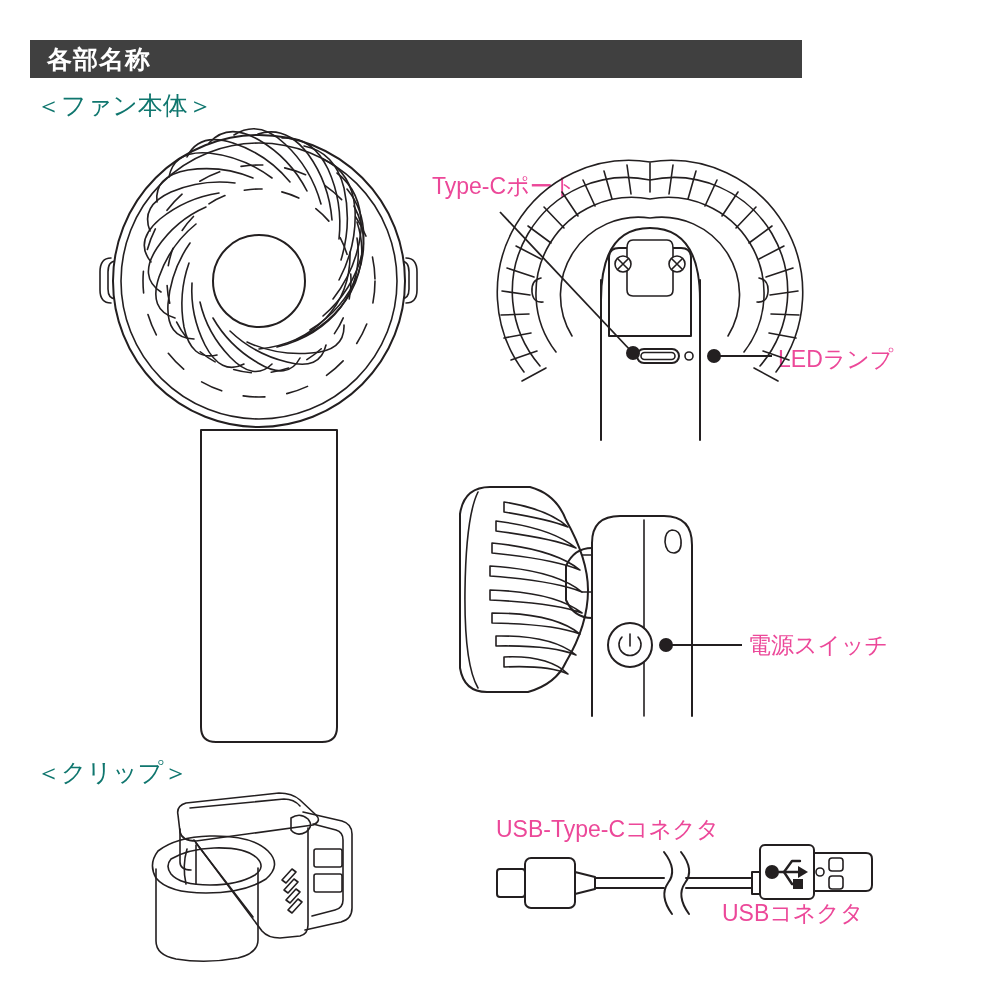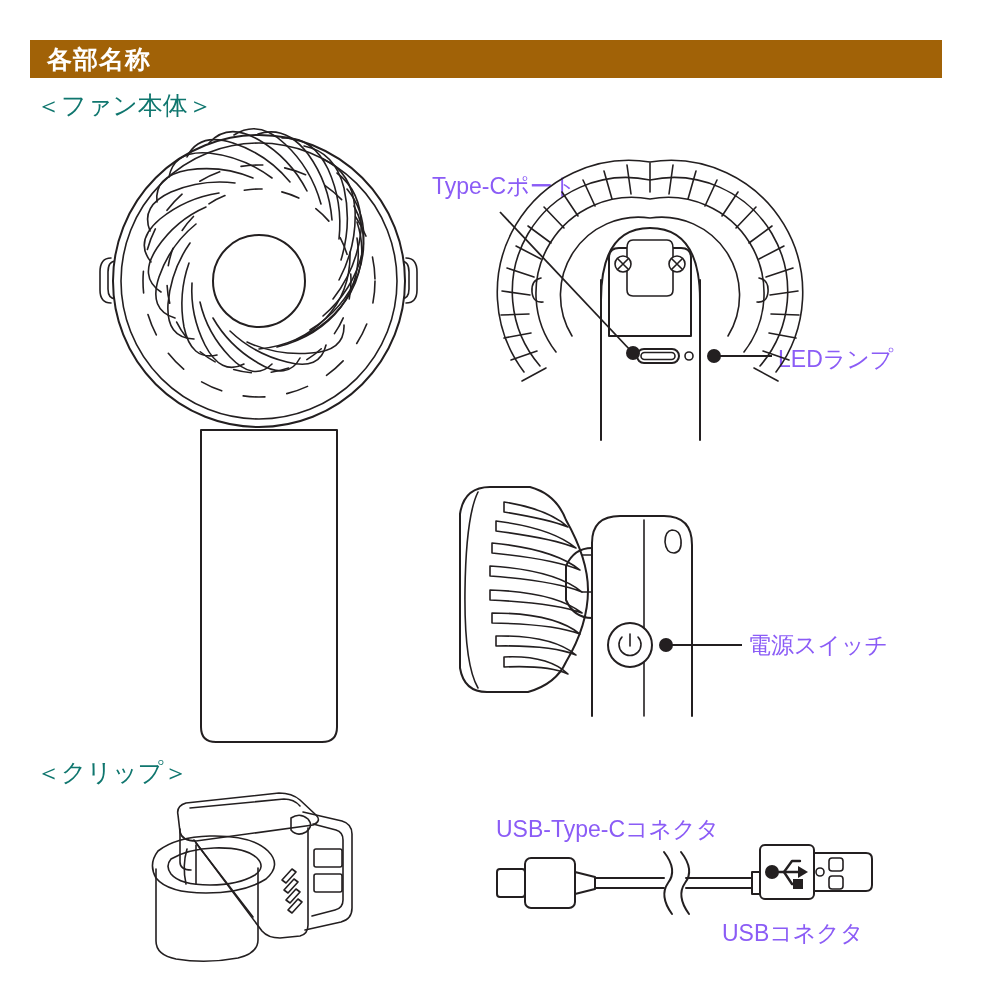--- a/index.html
+++ b/index.html
@@ -14,23 +14,23 @@
     background: #ffffff;
     font-family: "Liberation Sans", "DejaVu Sans", sans-serif;
     overflow: hidden;
   }
 
   
   .header-bar {
     position: absolute;
     left: 30px;
     top: 40px;
-    width: 912px;
+    width: 772px;
     height: 38px;
-    background: #a16207;
+    background: #404040;
     display: flex;
     align-items: center;
     box-sizing: border-box;
     padding-left: 17px;
   }
   .header-title {
     color: #ffffff;
     font-size: 25px;
     font-weight: bold;
     letter-spacing: 1px;
@@ -47,29 +47,29 @@
     line-height: 1;
   }
   #heading-fan   { left: 36px;  top: 93px; }
   #heading-clip  { left: 36px;  top: 760px; }
   #heading-cable { left: 478px; top: 760px; }
 
   
   .callout-label {
     position: absolute;
     font-size: 23px;
-    color: #8b5cf6;
+    color: #ec4899;
     white-space: nowrap;
     line-height: 1;
   }
   #label-typec   { left: 432px; top: 175px; }
   #label-led     { left: 778px; top: 348px; }
   #label-power   { left: 748px; top: 634px; }
   #label-c-conn  { left: 496px; top: 818px; }
-  #label-usb-conn{ left: 722px; top: 922px; }
+  #label-usb-conn{ left: 722px; top: 902px; }
 
   
   svg.art {
     position: absolute;
     left: 0;
     top: 0;
     width: 1000px;
     height: 1000px;
     pointer-events: none;
   }

